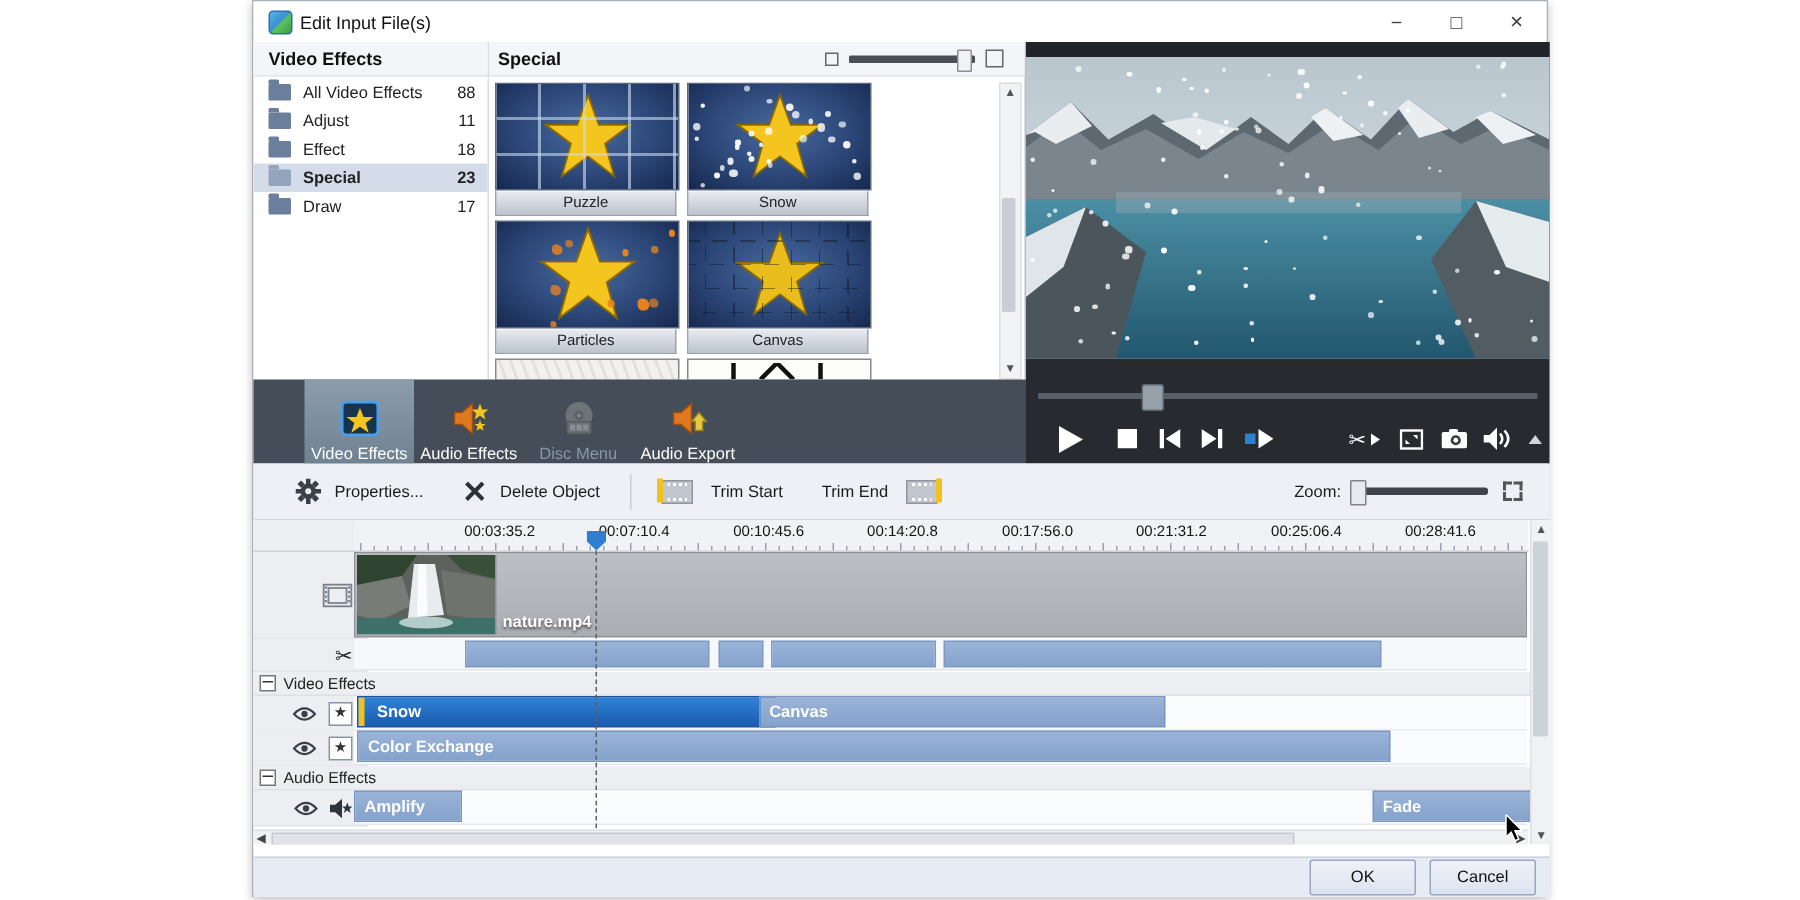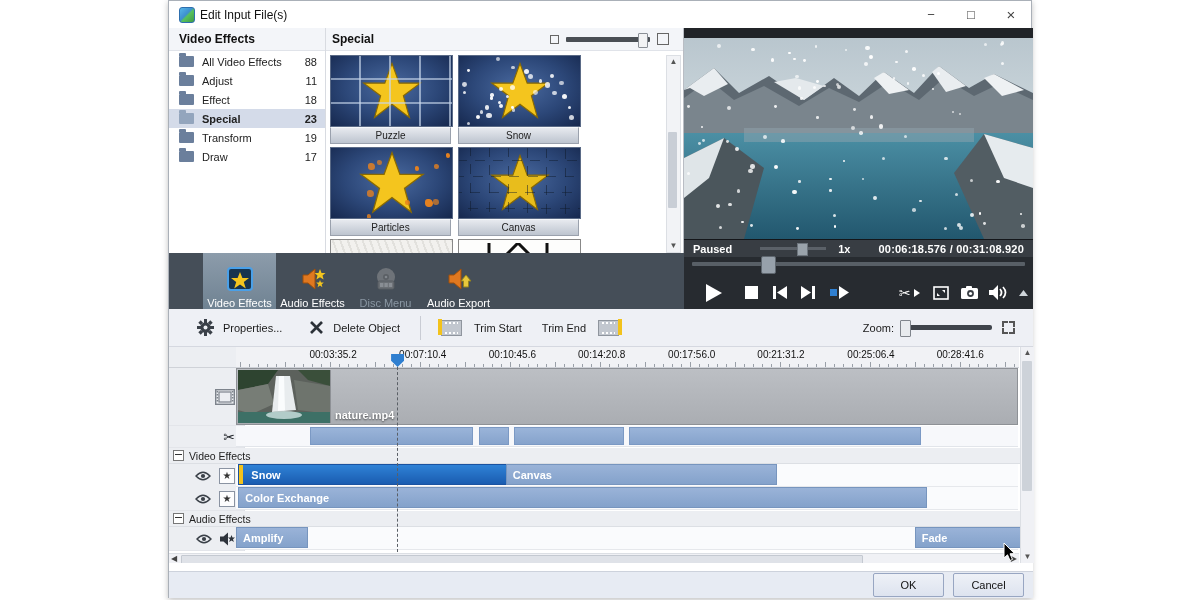--- a/index.html
+++ b/index.html
@@ -177,25 +177,20 @@
         </div>
         <div class="cat-item">
           <span class="folder"></span>
           <span>Effect</span>
           <span class="cat-count">18</span>
         </div>
         <div class="cat-item sel">
           <span class="folder"></span>
           <span>Special</span>
           <span class="cat-count">23</span>
-        </div>
-        <div class="cat-item">
-          <span class="folder"></span>
-          <span>Transform</span>
-          <span class="cat-count">19</span>
         </div>
         <div class="cat-item">
           <span class="folder"></span>
           <span>Draw</span>
           <span class="cat-count">17</span>
         </div>
       </div>
     </div>
 
     <div class="abs mid-panel">
@@ -419,28 +414,20 @@
             <span class="dot" style="width: 2.94331px; height: 2.94331px; left: 90.4381%; top: 2.65718%; opacity: 0.68;"></span>
             <span class="dot" style="width: 2.63426px; height: 2.63426px; left: 67.4668%; top: 80.3689%; opacity: 0.83;"></span>
             <span class="dot" style="width: 2.01896px; height: 2.01896px; left: 76.7157%; top: 36.4475%; opacity: 0.7;"></span>
             <span class="dot" style="width: 2.37718px; height: 2.37718px; left: 37.549%; top: 3.59647%; opacity: 0.75;"></span>
             <span class="dot" style="width: 3.64149px; height: 3.64149px; left: 19.3056%; top: 4.84807%; opacity: 0.9;"></span>
             <span class="dot" style="width: 3.82283px; height: 3.82283px; left: 9.27391%; top: 82.7826%; opacity: 0.84;"></span>
             <span class="dot" style="width: 3.21617px; height: 3.21617px; left: 74.5318%; top: 93.8259%; opacity: 0.75;"></span>
             <span class="dot" style="width: 3.75274px; height: 3.75274px; left: 27.8443%; top: 50.2706%; opacity: 0.88;"></span>
           </div>
       </div>
-      <div class="pv-status">
-        <span style="margin-left:9px">Paused</span>
-        <span class="speed-track">
-            <span class="speed-thumb"></span>
-          </span>
-        <span style="margin-left:12px">1x</span>
-        <span style="margin-left:auto;margin-right:9px;letter-spacing:.2px">00:06:18.576 / 00:31:08.920</span>
-      </div>
       <div class="pv-seek">
         <span class="seek-thumb"></span>
       </div>
       <div class="pv-controls">
         <div class="tbtn" style="width:44px;margin-left:8px">
           <svg width="18" height="20" viewBox="0 0 18 20">
               <polygon points="1,1 17,10 1,19" fill="#fff"></polygon>
             </svg>
         </div>
         <div class="tbtn" style="width:30px">
@@ -572,21 +559,21 @@
         </svg>
         <span style="margin-left:10px">Delete Object</span>
       </div>
       <div class="et-sep"></div>
       <div class="et-item">
         <span class="trim-ic" style="margin-left:6px">
             <span class="trim-start-edge"></span>
           </span>
         <span style="margin-left:12px">Trim Start</span>
       </div>
-      <div class="et-item" style="margin-left:14px">
+      <div class="et-item" style="margin-left:20px">
         <span>Trim End</span>
         <span class="trim-ic" style="margin-left:12px;margin-right:6px">
             <span class="trim-end-edge"></span>
           </span>
       </div>
       <div class="zoom-area">
         <span>Zoom:</span>
         <span class="zoom-track">
             <span class="zoom-thumb"></span>
           </span>

